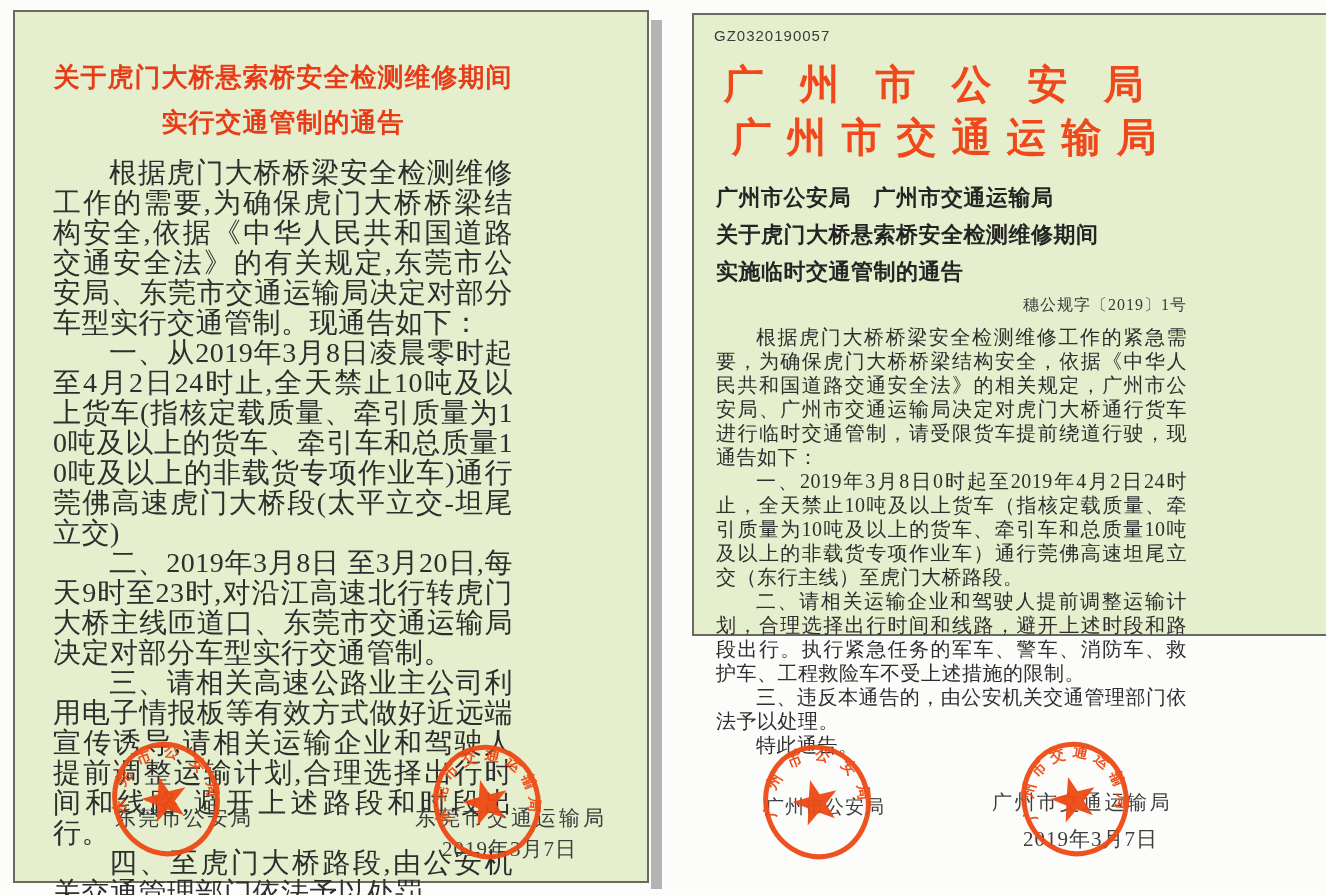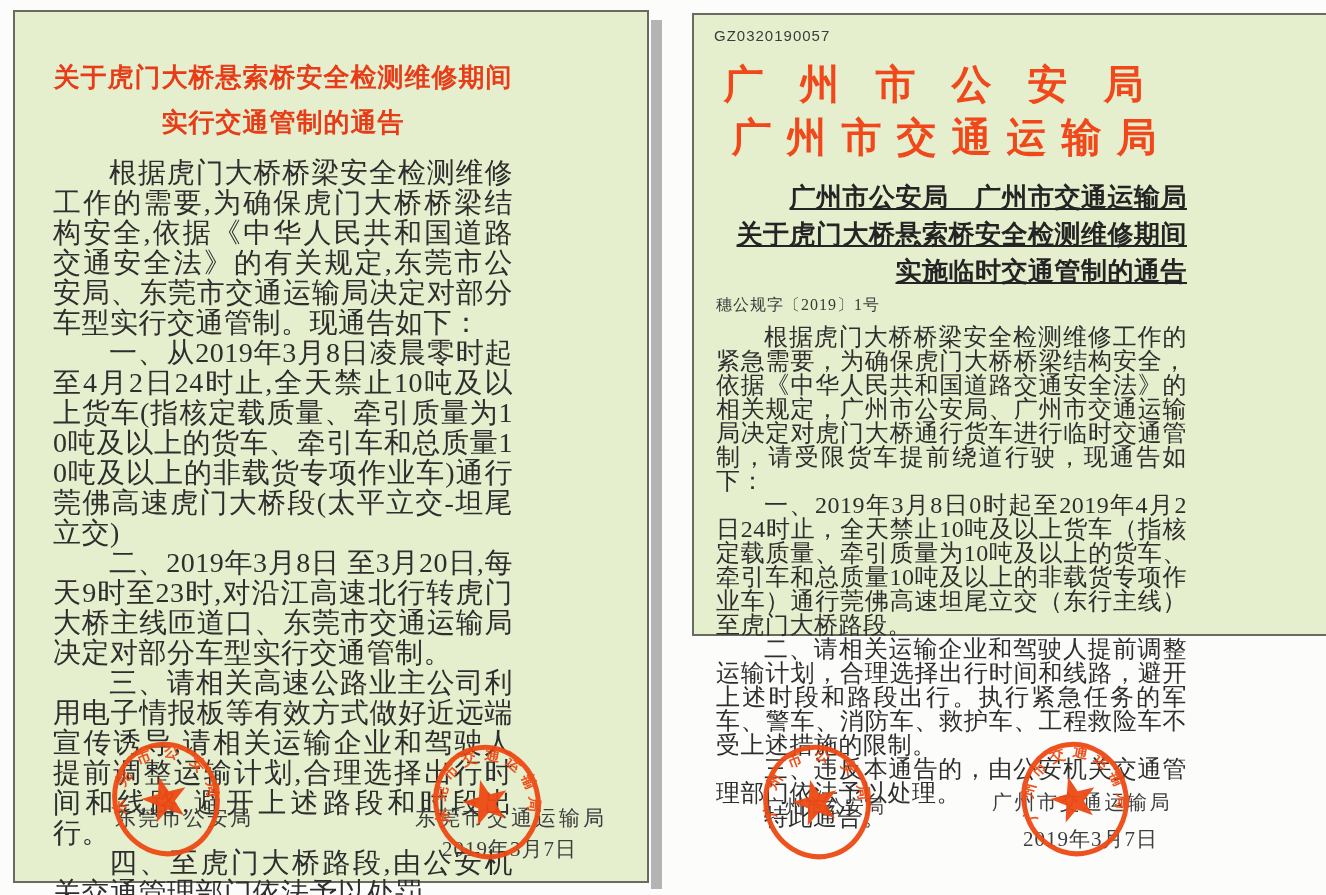--- a/index.html
+++ b/index.html
@@ -43,28 +43,28 @@
     font-size:15px;letter-spacing:1px;color:#3b3b3b;
   }
   .content-r{margin:44px 140px 0 22px;}
   .lh1,.lh2{
     color:var(--letterhead_red,#f1481b);
     font-weight:bold;text-align:center;font-size:40px;
   }
   .lh1{letter-spacing:36px;line-height:52px;}
   .lh2{letter-spacing:15px;line-height:54px;}
   .r-sub{
-    color:#242424;font-weight:bold;font-size:26px;line-height:37px;
-    text-align:right;letter-spacing:.5px;text-decoration:underline;
+    color:#242424;font-weight:bold;font-size:22px;line-height:37px;
+    text-align:left;letter-spacing:.5px;
   }
   .r-sub.first{margin-top:14px;}
-  .r-ref{font-size:16px;color:#3a3a3a;text-align:left;margin-top:5px;letter-spacing:1px;}
+  .r-ref{font-size:16px;color:#3a3a3a;text-align:right;margin-top:5px;letter-spacing:1px;}
   .r-body{margin-top:9px;}
   .r-body p{
-    margin:0;font-size:24px;line-height:24px;letter-spacing:.5px;
+    margin:0;font-size:20px;line-height:24px;letter-spacing:.5px;
     color:var(--ink,#2e2e2e);
     text-align:justify;text-justify:inter-character;
     text-indent:2em;word-break:break-all;
   }
 
   
   .sig{
     position:absolute;z-index:1;color:#3d3d3d;white-space:nowrap;
   }
   #page-left .sig-a{left:100px;top:792px;font-size:21px;letter-spacing:2px;}

